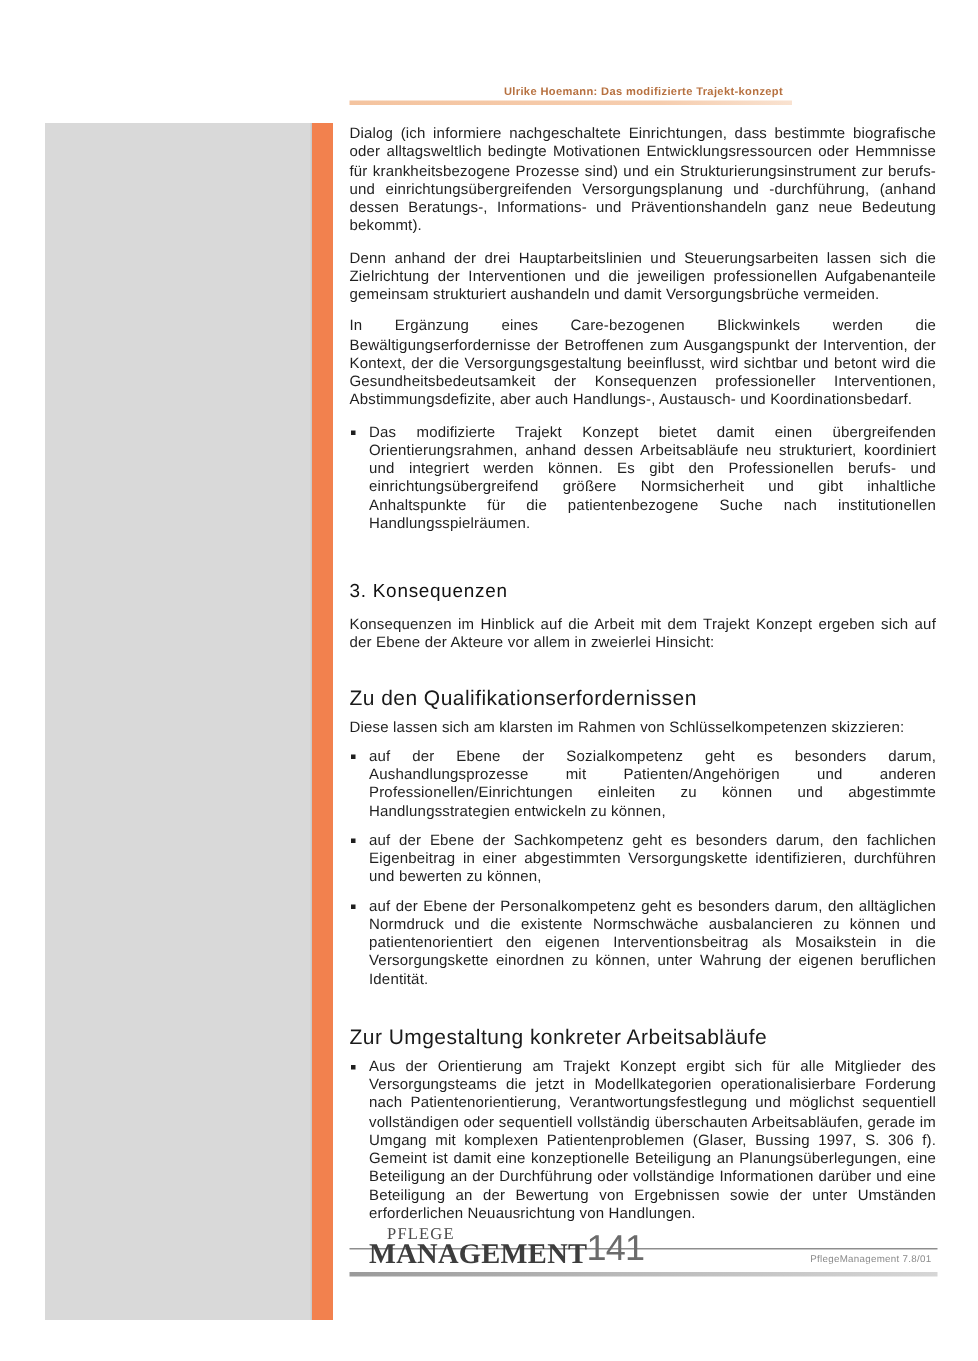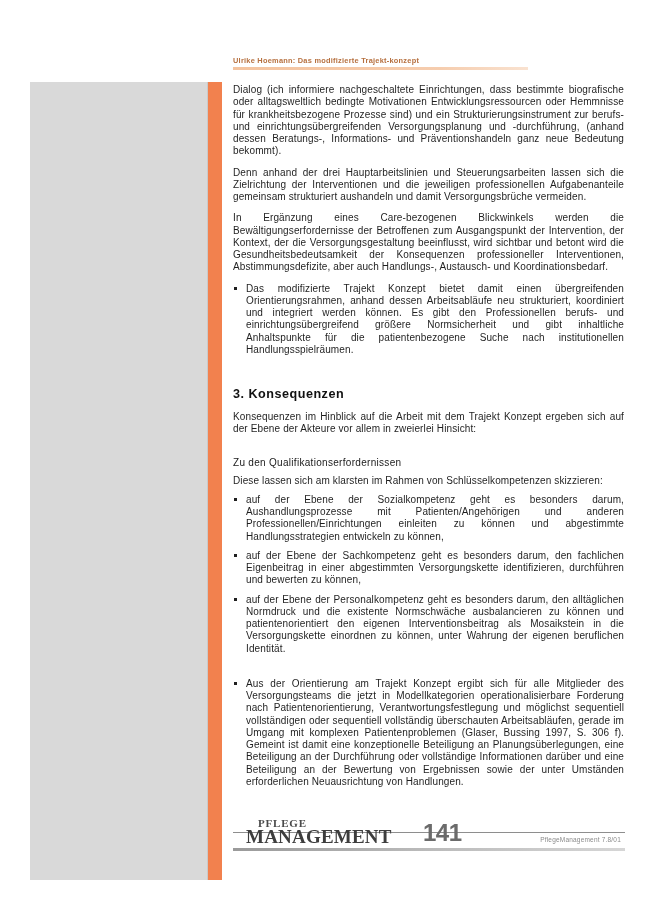--- a/index.html
+++ b/index.html
@@ -51,20 +51,21 @@
     width: 392px;
   }
   #running-head .rh-text {
     font-size: 7.4px;
     font-weight: 700;
     letter-spacing: 0.25px;
     color: #b0642f;
     line-height: 10px;
     white-space: nowrap;
     opacity: 0.92;
+    text-align: center;
   }
   #running-head .rh-rule {
     margin-top: 1px;
     width: 295px;
     height: 3px;
     background: linear-gradient(to right, #f2b98e 0%, #f4c4a0 70%, #f8ddc8 100%);
     opacity: 0.85;
   }
 
   
@@ -105,29 +106,29 @@
     left: 1px;
     top: 4.5px;
     width: 2.6px;
     height: 2.6px;
     background: #1f1f1f;
   }
 
   h2.section-title {
     margin: 0 0 10px 0;
     font-size: 12.6px;
-    font-weight: 700;
+    font-weight: 400;
     letter-spacing: 0.5px;
     color: #111111;
   }
   h2.section-title .sec-num { margin-right: 4px; }
 
   h3.sub-title {
     margin: 0 0 7px 0;
-    font-size: 10px;
+    font-size: 14px;
     font-weight: 400;
     letter-spacing: 0.3px;
     color: #1a1a1a;
   }
 
   .spacer-lg { height: 22px; }
   .spacer-md { height: 14px; }
 
   
   #footer {
@@ -156,41 +157,41 @@
   #brand {
     position: absolute;
     left: 13px;
     top: 0px;
     line-height: 1;
   }
   #brand .brand-line1 {
     display: block;
     font-family: "Liberation Serif", serif;
     font-size: 11px;
-    font-weight: 700;
+    font-weight: 400;
     letter-spacing: 0.8px;
     color: #4a4a4a;
     margin-left: 12px;
   }
   #brand .brand-line2 {
     display: block;
     font-family: "Liberation Serif", serif;
     font-size: 19px;
     font-weight: 700;
     letter-spacing: 0.2px;
     color: #3d3d3d;
     margin-top: -2px;
   }
   #page-number {
     position: absolute;
-    left: 190px;
+    left: 158px;
     top: 2px;
     font-family: "Liberation Sans", sans-serif;
     font-size: 24px;
-    font-weight: 700;
+    font-weight: 400;
     letter-spacing: -0.5px;
     color: #6b6b6b;
     line-height: 26px;
   }
   #footer-note {
     position: absolute;
     right: 4px;
     top: 18px;
     font-size: 6.5px;
     letter-spacing: 0.2px;
@@ -251,20 +252,21 @@
         <span>auf der Ebene der Sachkompetenz geht es besonders darum, den fachlichen Eigenbeitrag in einer abgestimmten Versorgungskette identifizieren, durchführen und bewerten zu können,</span>
       </li>
       <li class="body">
         <span class="bullet-dot"></span>
         <span>auf der Ebene der Personalkompetenz geht es besonders darum, den alltäglichen Normdruck und die existente Normschwäche ausbalancieren zu können und patientenorientiert den eigenen Interventionsbeitrag als Mosaikstein in die Versorgungskette einordnen zu können, unter Wahrung der eigenen beruflichen Identität.</span>
       </li>
     </ul>
 
     <div class="spacer-md"></div>
 
+    <h3 class="sub-title">Zur Umgestaltung konkreter Arbeitsabläufe</h3>
 
     <ul class="bullets">
       <li class="body">
         <span class="bullet-dot"></span>
         <span>Aus der Orientierung am Trajekt Konzept ergibt sich für alle Mitglieder des Versorgungsteams die jetzt in Modellkategorien operationalisierbare Forderung nach Patientenorientierung, Verantwortungsfestlegung und möglichst sequentiell vollständigen oder sequentiell vollständig überschauten Arbeitsabläufen, gerade im Umgang mit komplexen Patientenproblemen (Glaser, Bussing 1997, S. 306 f). Gemeint ist damit eine konzeptionelle Beteiligung an Planungsüberlegungen, eine Beteiligung an der Durchführung oder vollständige Informationen darüber und eine Beteiligung an der Bewertung von Ergebnissen sowie der unter Umständen erforderlichen Neuausrichtung von Handlungen.</span>
       </li>
     </ul>
 
   </div>
 

